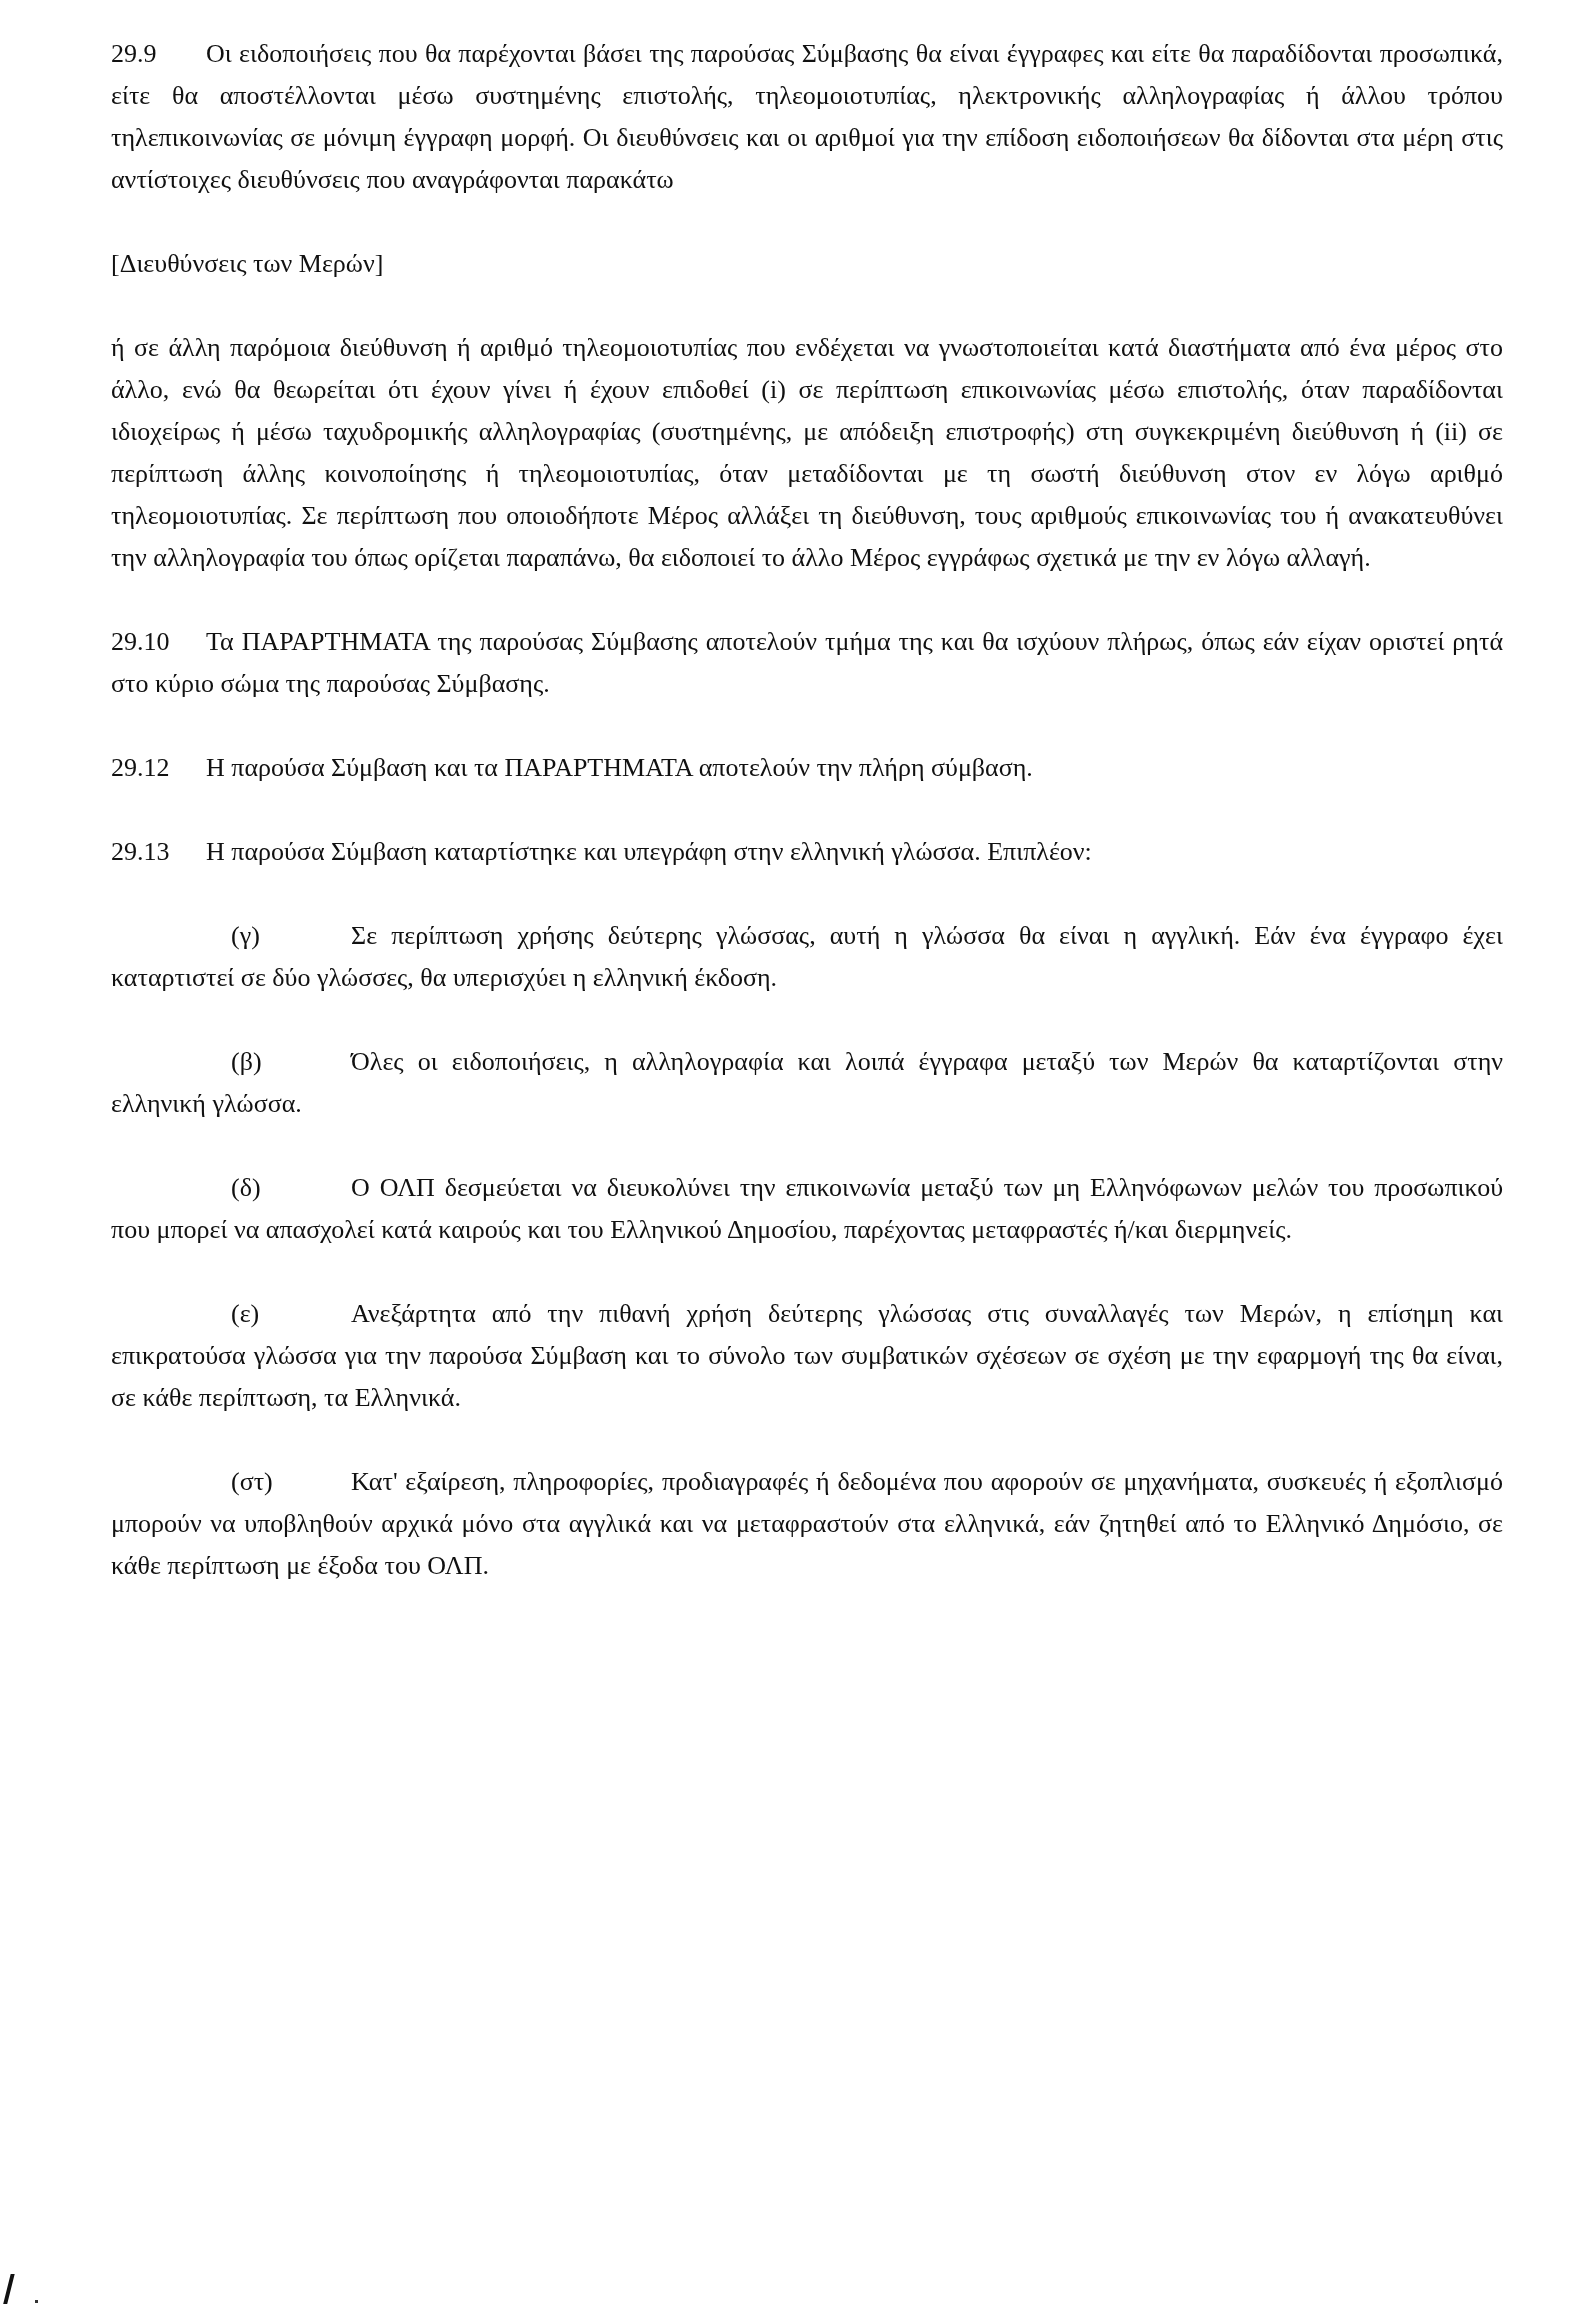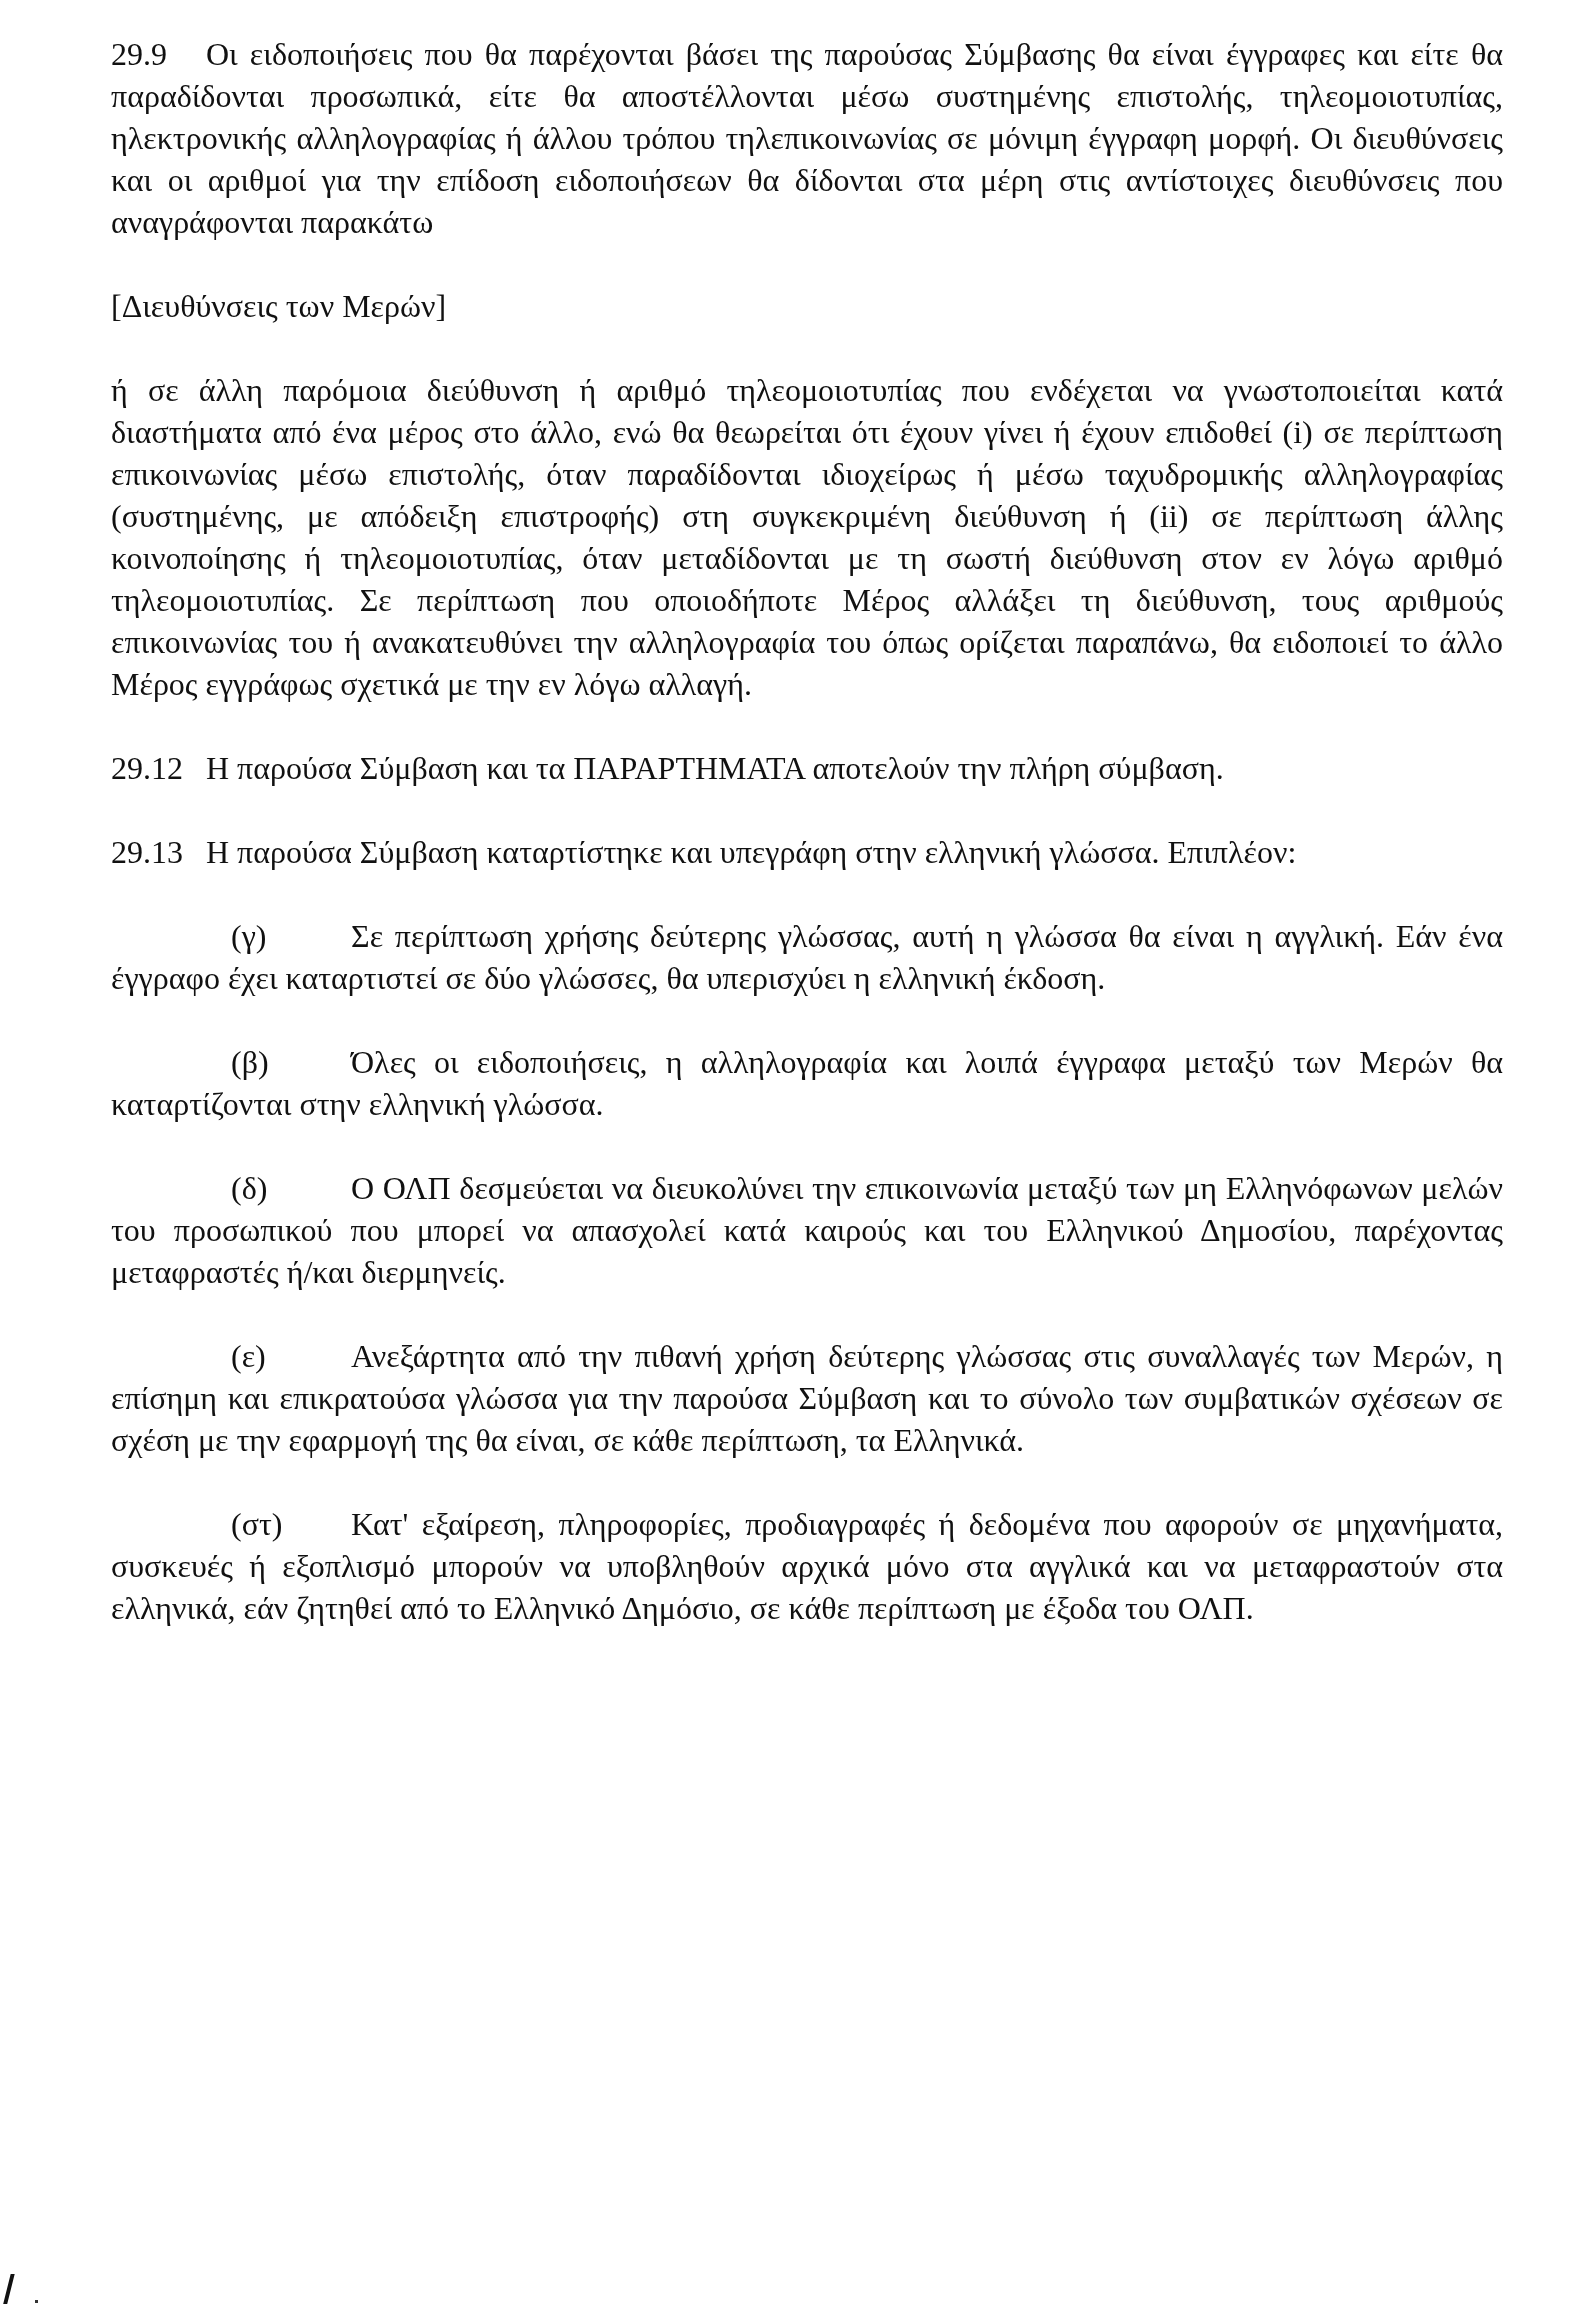--- a/index.html
+++ b/index.html
@@ -1,38 +1,39 @@
 <!DOCTYPE html>
 <html style="font-size:14px"><head>
 <meta charset="utf-8">
 <style>
   html, body { margin: 0; padding: 0; background: #ffffff; }
   body { width: 1592px; height: 2307px; position: relative; overflow: hidden; }
   .page {
     position: absolute; left: 111px; top: 33px; width: 1392px;
     font-family: "Liberation Serif", "DejaVu Serif", serif;
-    font-size: 32px; line-height: 42px; color: #111111;
+    font-size: 26px; line-height: 42px; color: #111111;
   }
   p { margin: 0 0 42px 0; text-align: justify; text-align-last: left; }
   .num { display: inline-block; width: 95px; }
   .sub { text-indent: 120px; }
   .sub .lab { display: inline-block; width: 120px; text-indent: 0; }
   .corner-mark {
     position: absolute; left: 7px; top: 2274px; width: 3.5px; height: 29.5px;
     background: #111; transform: skewX(-14deg);
   }
   .dot-mark { position: absolute; left: 35px; top: 2300px; width: 2.6px; height: 2.6px; background: #333; }
 </style>
 </head>
 <body>
 
 <div class="page">
   <p><span class="num">29.9</span><span>Οι ειδοποιήσεις που θα παρέχονται βάσει της παρούσας Σύμβασης θα είναι έγγραφες και είτε θα παραδίδονται προσωπικά, είτε θα αποστέλλονται μέσω συστημένης επιστολής, τηλεομοιοτυπίας, ηλεκτρονικής αλληλογραφίας ή άλλου τρόπου τηλεπικοινωνίας σε μόνιμη έγγραφη μορφή. Οι διευθύνσεις και οι αριθμοί για την επίδοση ειδοποιήσεων θα δίδονται στα μέρη στις αντίστοιχες διευθύνσεις που αναγράφονται παρακάτω</span></p>
   <p><span>[Διευθύνσεις των Μερών]</span></p>
   <p><span>ή σε άλλη παρόμοια διεύθυνση ή αριθμό τηλεομοιοτυπίας που ενδέχεται να γνωστοποιείται κατά διαστήματα από ένα μέρος στο άλλο, ενώ θα θεωρείται ότι έχουν γίνει ή έχουν επιδοθεί (i) σε περίπτωση επικοινωνίας μέσω επιστολής, όταν παραδίδονται ιδιοχείρως ή μέσω ταχυδρομικής αλληλογραφίας (συστημένης, με απόδειξη επιστροφής) στη συγκεκριμένη διεύθυνση ή (ii) σε περίπτωση άλλης κοινοποίησης ή τηλεομοιοτυπίας, όταν μεταδίδονται με τη σωστή διεύθυνση στον εν λόγω αριθμό τηλεομοιοτυπίας. Σε περίπτωση που οποιοδήποτε Μέρος αλλάξει τη διεύθυνση, τους αριθμούς επικοινωνίας του ή ανακατευθύνει την αλληλογραφία του όπως ορίζεται παραπάνω, θα ειδοποιεί το άλλο Μέρος εγγράφως σχετικά με την εν λόγω αλλαγή.</span></p>
+  <p><span class="num">29.10</span><span>Τα ΠΑΡΑΡΤΗΜΑΤΑ της παρούσας Σύμβασης αποτελούν τμήμα της και θα ισχύουν πλήρως, όπως εάν είχαν οριστεί ρητά στο κύριο σώμα της παρούσας Σύμβασης.</span></p>
   <p><span class="num">29.12</span><span>Η παρούσα Σύμβαση και τα ΠΑΡΑΡΤΗΜΑΤΑ αποτελούν την πλήρη σύμβαση.</span></p>
   <p><span class="num">29.13</span><span>Η παρούσα Σύμβαση καταρτίστηκε και υπεγράφη στην ελληνική γλώσσα. Επιπλέον:</span></p>
 
   <p class="sub"><span class="lab">(γ)</span><span>Σε περίπτωση χρήσης δεύτερης γλώσσας, αυτή η γλώσσα θα είναι η αγγλική. Εάν ένα έγγραφο έχει καταρτιστεί σε δύο γλώσσες, θα υπερισχύει η ελληνική έκδοση.</span></p>
   <p class="sub"><span class="lab">(β)</span><span>Όλες οι ειδοποιήσεις, η αλληλογραφία και λοιπά έγγραφα μεταξύ των Μερών θα καταρτίζονται στην ελληνική γλώσσα.</span></p>
   <p class="sub"><span class="lab">(δ)</span><span>Ο ΟΛΠ δεσμεύεται να διευκολύνει την επικοινωνία μεταξύ των μη Ελληνόφωνων μελών του προσωπικού που μπορεί να απασχολεί κατά καιρούς και του Ελληνικού Δημοσίου, παρέχοντας μεταφραστές ή/και διερμηνείς.</span></p>
   <p class="sub"><span class="lab">(ε)</span><span>Ανεξάρτητα από την πιθανή χρήση δεύτερης γλώσσας στις συναλλαγές των Μερών, η επίσημη και επικρατούσα γλώσσα για την παρούσα Σύμβαση και το σύνολο των συμβατικών σχέσεων σε σχέση με την εφαρμογή της θα είναι, σε κάθε περίπτωση, τα Ελληνικά.</span></p>
   <p class="sub"><span class="lab">(στ)</span><span>Κατ' εξαίρεση, πληροφορίες, προδιαγραφές ή δεδομένα που αφορούν σε μηχανήματα, συσκευές ή εξοπλισμό μπορούν να υποβληθούν αρχικά μόνο στα αγγλικά και να μεταφραστούν στα ελληνικά, εάν ζητηθεί από το Ελληνικό Δημόσιο, σε κάθε περίπτωση με έξοδα του ΟΛΠ.</span></p>
 </div>
 

